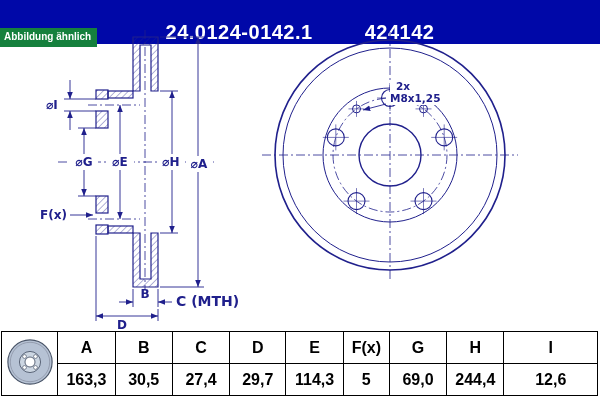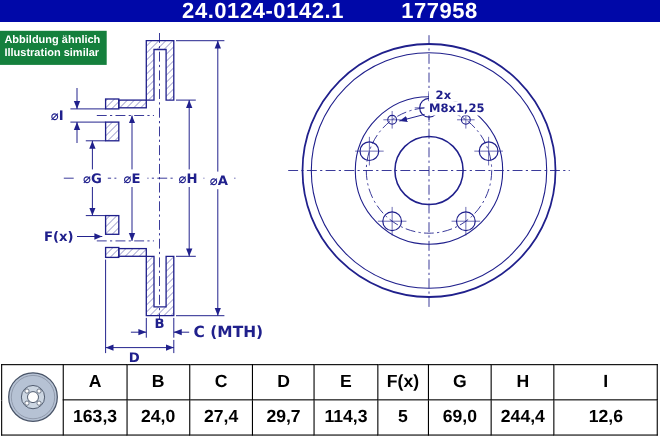--- a/index.html
+++ b/index.html
@@ -2,23 +2,23 @@
 <html><head>
 <meta charset="utf-8">
 <style>
   html,body { margin:0; padding:0; }
   body {
     width:600px; height:400px; position:relative; overflow:hidden;
     background:#ffffff;
     font-family:"Liberation Sans", sans-serif;
   }
   .header {
-    position:absolute; top:0; left:0; width:600px; height:20px;
+    position:absolute; top:0; left:0; width:600px; height:44px;
     background:#0008a8; color:#ffffff;
-    display:flex; align-items:center; justify-content:center; gap:52px;
+    display:flex; align-items:flex-end; justify-content:center; gap:52px;
     font-weight:bold; font-size:20px; letter-spacing:0.5px;
   }
   .note {
     position:absolute; top:28px; left:0;
     background:#15803d; color:#ffffff;
     font-size:10px; font-weight:bold; line-height:12px;
     padding:3px 6px 4px 4px;
   }
   svg.drawing { position:absolute; top:28px; left:0; }
   .ln   { stroke:#20208c; fill:none; }
@@ -37,26 +37,25 @@
     border:1.6px solid #000; padding:0; height:31px; background:#fff;
     font-weight:bold;
   }
   .iconcell { vertical-align:middle; }
 </style>
 </head>
 <body>
 
 <div class="header">
   <span>24.0124-0142.1</span>
-  <span>177958</span>
+  <span>424142</span>
 </div>
 
 <div class="note">
   <div>Abbildung ähnlich</div>
-  <div>Illustration similar</div>
 </div>
 
 <svg class="drawing" width="600" height="303" viewBox="0 0 600 303">
   <defs>
     <marker id="arr" viewBox="0 0 10 10" refX="10" refY="5" markerWidth="8" markerHeight="8" orient="auto-start-reverse">
       <path d="M0,1 L10,5 L0,9 Z" fill="#20208c"></path>
     </marker>
     <pattern id="hatch" width="4.5" height="4.5" patternUnits="userSpaceOnUse" patternTransform="rotate(45)">
       <line x1="0" y1="0" x2="0" y2="4.5" stroke="#20208c" stroke-width="0.7"></line>
     </pattern>
@@ -222,21 +221,21 @@
     <th>C</th>
     <th>D</th>
     <th>E</th>
     <th>F(x)</th>
     <th>G</th>
     <th>H</th>
     <th>I</th>
   </tr>
   <tr>
     <td>163,3</td>
-    <td>24,0</td>
+    <td>30,5</td>
     <td>27,4</td>
     <td>29,7</td>
     <td>114,3</td>
     <td>5</td>
     <td>69,0</td>
     <td>244,4</td>
     <td>12,6</td>
   </tr>
 </tbody>
   </table>

